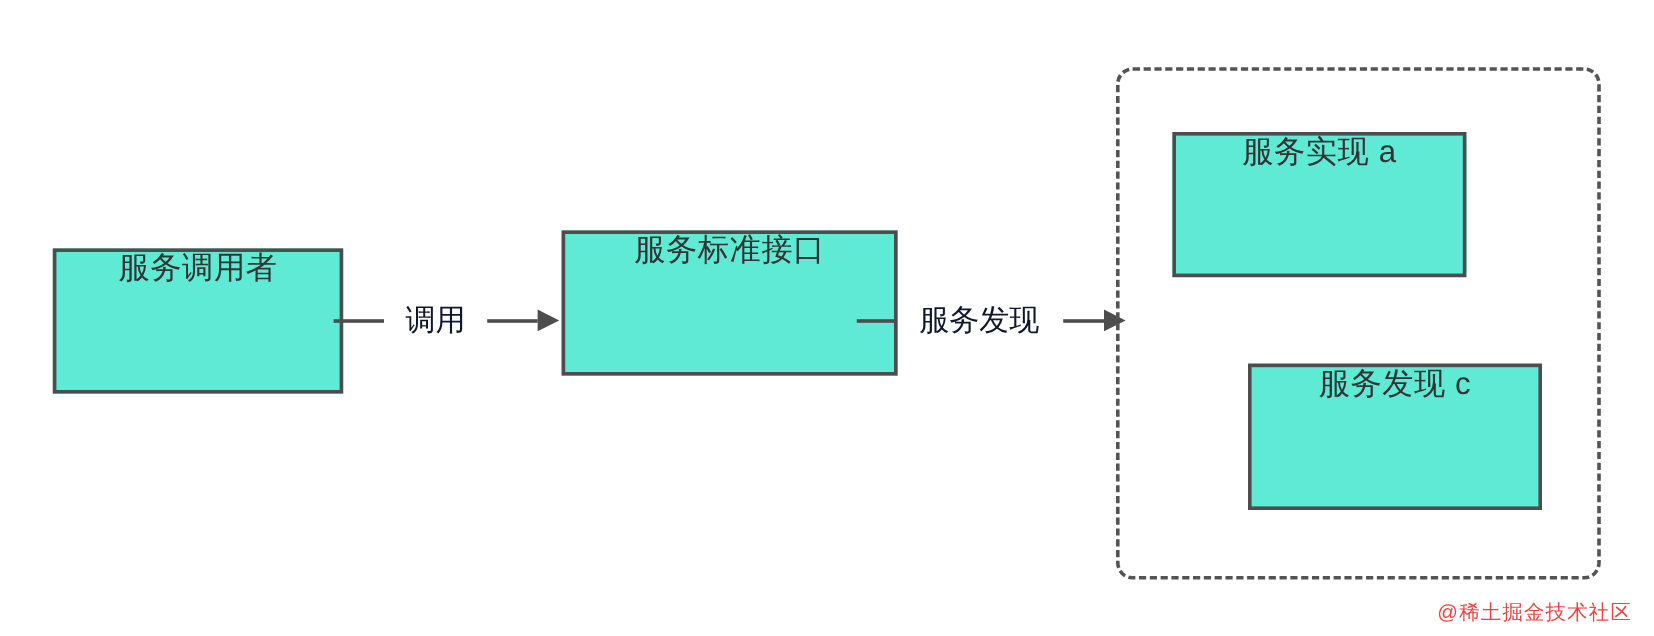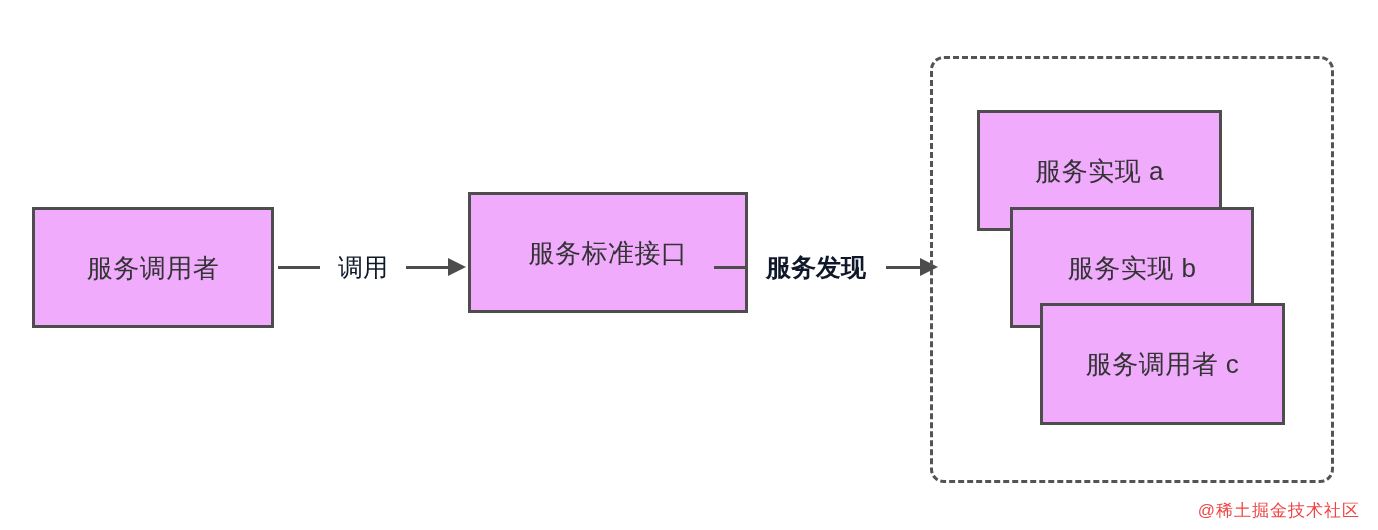--- a/index.html
+++ b/index.html
@@ -15,36 +15,35 @@
     width: 1378px;
     height: 530px;
     background: #ffffff;
     overflow: hidden;
   }
 
   
   .node {
     position: absolute;
     box-sizing: border-box;
-    background: #f0abfc;
+    background: #5eead4;
     border: 3px solid #4d4d4d;
     display: flex;
-    align-items: center;
     justify-content: center;
   }
   .node-label {
     font-size: 26px;
     color: #333333;
     line-height: 1;
     letter-spacing: 0.5px;
     white-space: nowrap;
   }
 
   
-  #node-caller   { left: 32px;  top: 207px; width: 242px; height: 121px; }
+  #node-caller   { left: 44px;  top: 207px; width: 242px; height: 121px; }
   #node-iface    { left: 468px; top: 192px; width: 280px; height: 121px; }
 
   
   #group-impl {
     position: absolute;
     left: 930px;
     top: 56px;
     width: 404px;
     height: 427px;
     box-sizing: border-box;
@@ -116,34 +115,31 @@
     <span class="conn-shaft" style="width:42px;"></span>
     <span class="conn-head"></span>
   </div>
 
   <div class="node" id="node-iface">
     <span class="node-label">服务标准接口</span>
   </div>
 
   <div class="connector" id="conn-discover">
     <span class="conn-stub" style="width:32px;"></span>
-    <span class="conn-label" style="margin:0 20px 0 20px;font-weight:bold;">服务发现</span>
+    <span class="conn-label" style="margin:0 20px 0 20px;">服务发现</span>
     <span class="conn-shaft" style="width:34px;"></span>
     <span class="conn-head"></span>
   </div>
 
   <div id="group-impl"></div>
 
   <div class="node" id="node-impl-a">
     <span class="node-label">服务实现 a</span>
   </div>
 
-  <div class="node" id="node-impl-b">
-    <span class="node-label">服务实现 b</span>
-  </div>
 
   <div class="node" id="node-impl-c">
-    <span class="node-label">服务调用者 c</span>
+    <span class="node-label">服务发现 c</span>
   </div>
 
   <div id="watermark">@稀土掘金技术社区</div>
 
 </div>
 
 </body></html>

